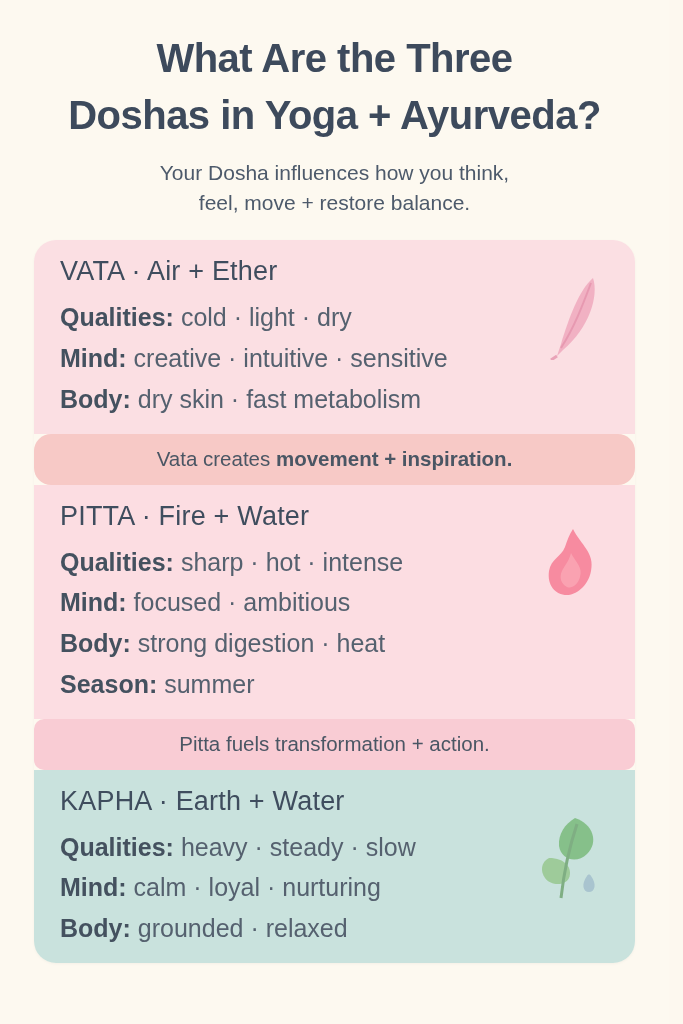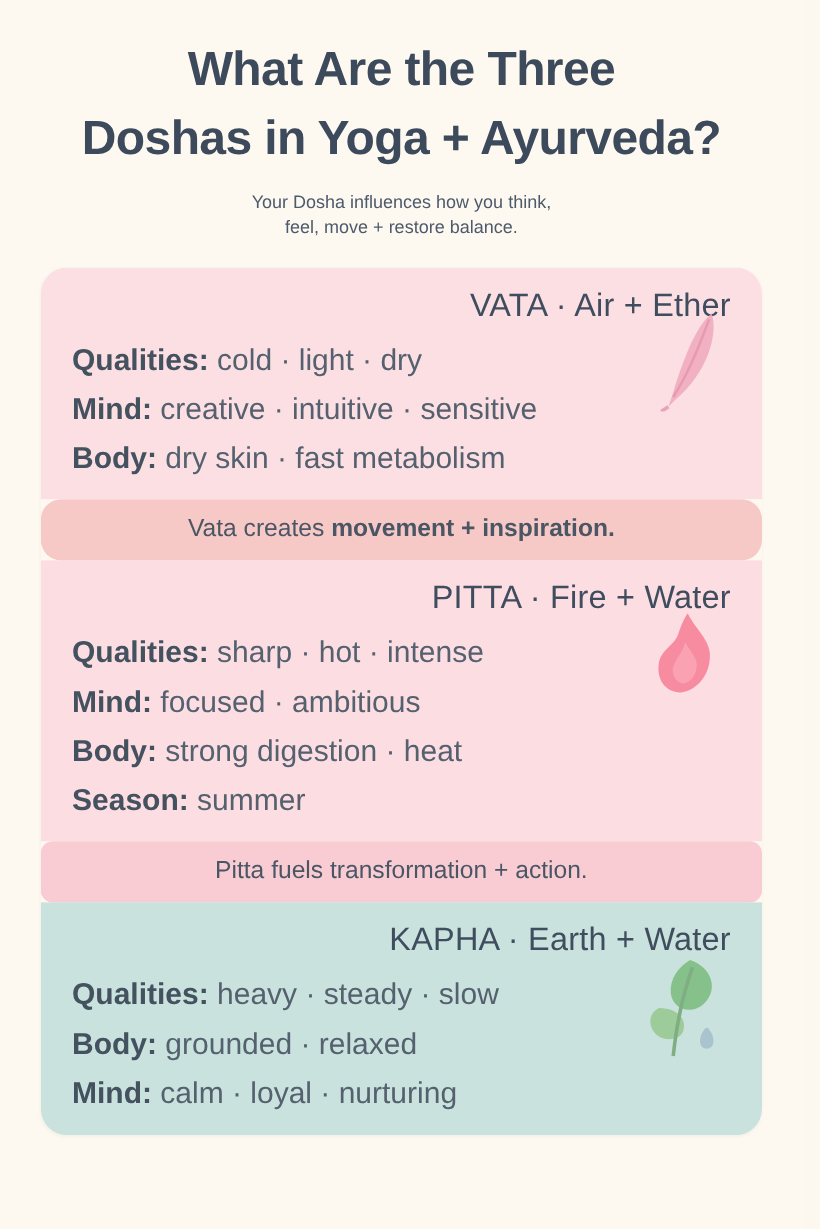--- a/index.html
+++ b/index.html
@@ -26,39 +26,39 @@
   }
   .title-line {
     font-size: 40px;
     font-weight: bold;
     color: #3d4a5c;
     letter-spacing: -0.5px;
     line-height: 1.42;
   }
   .subtitle {
     margin-top: 14px;
-    font-size: 15px;
+    font-size: 21px;
     color: #4d5a6b;
     line-height: 1.45;
   }
   .subtitle div {
     white-space: nowrap;
   }
   .card {
     margin-top: 22px;
     border-radius: 22px;
     overflow: hidden;
     box-shadow: 0 1px 3px rgba(0,0,0,0.04);
   }
   .section {
     position: relative;
     padding: 16px 26px 14px 26px;
   }
   .section-title {
-    text-align: right;
+    text-align: left;
     font-size: 27px;
     color: #3f4d5e;
     margin-bottom: 10px;
     letter-spacing: 0.2px;
   }
   .row {
     font-size: 25px;
     color: #55616f;
     line-height: 1.63;
     white-space: nowrap;
@@ -163,26 +163,26 @@
       <span>Pitta fuels transformation + action.</span><span class="strong"></span>
     </div>
 
     <div class="section kapha-body">
       <div class="section-title">KAPHA · Earth + Water</div>
       <div class="row">
         <span class="lbl">Qualities:</span>
         <span>heavy · steady · slow</span>
       </div>
       <div class="row">
+        <span class="lbl">Mind:</span>
+        <span>calm · loyal · nurturing</span>
+      </div>
+      <div class="row">
         <span class="lbl">Body:</span>
         <span>grounded · relaxed</span>
-      </div>
-      <div class="row">
-        <span class="lbl">Mind:</span>
-        <span>calm · loyal · nurturing</span>
       </div>
       <span class="glyph leaf">
         <svg width="70" height="86" viewBox="0 0 70 86">
           <path d="M40 4 C58 10 64 28 52 40 C42 50 26 46 24 32 C23 20 30 10 40 4 Z" fill="#86c08a"></path>
           <path d="M14 44 C30 44 38 54 34 64 C30 72 16 72 10 64 C5 57 6 48 14 44 Z" fill="#9ecb9a"></path>
           <path d="M42 10 C36 28 30 48 26 84" stroke="#7fae83" stroke-width="3" fill="none"></path>
           <path d="M56 62 C62 70 60 78 54 78 C48 78 46 70 52 62 C53 60 55 60 56 62 Z" fill="#a9c4cf"></path>
         </svg>
       </span>
     </div>

